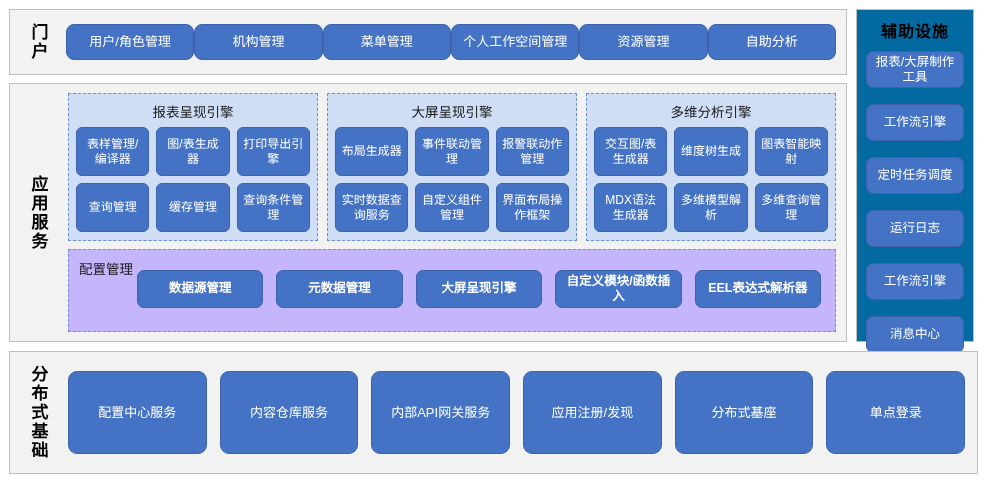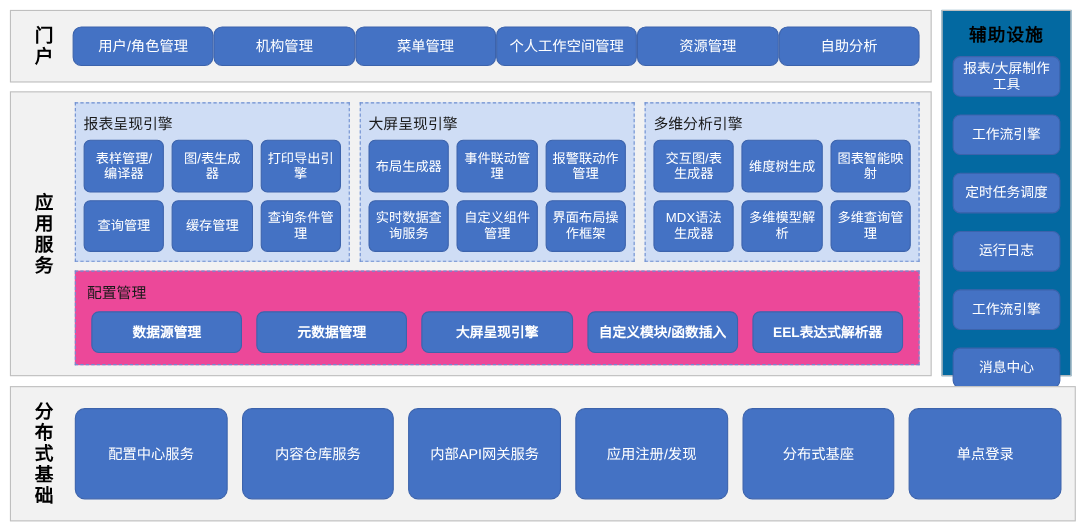--- a/index.html
+++ b/index.html
@@ -138,46 +138,46 @@
   .panel {
     background: #CFDDF5;
     border: 1px dashed #6E8FD0;
     box-sizing: border-box;
     flex: 1 1 0;
     display: flex;
     flex-direction: column;
     padding: 5px 7px 8px 7px;
   }
   .panel-title {
-    text-align: left;
+    text-align: center;
     font-size: 13.5px;
     color: #1a1a1a;
     margin: 2px 0 6px 0;
     font-weight: normal;
   }
   .panel-grid {
     flex: 1 1 auto;
     display: grid;
     grid-template-columns: repeat(3, 1fr);
     grid-auto-rows: 1fr;
     gap: 7px;
   }
   .panel-grid .btn {
     font-size: 12px;
     border-radius: 6px;
   }
 
   
   .config-panel {
-    background: #ec4899;
+    background: #c4b5fd;
     border: 1px dashed #6E8FD0;
     box-sizing: border-box;
     flex: 1 1 auto;
     display: flex;
-    flex-direction: column;
+    flex-direction: row;
     padding: 6px 10px 10px 10px;
   }
   .config-panel .panel-title { margin-bottom: 8px; }
   .config-row {
     flex: 1 1 auto;
     display: flex;
     flex-direction: row;
     align-items: center;
     gap: 13px;
     padding: 0 4px;

